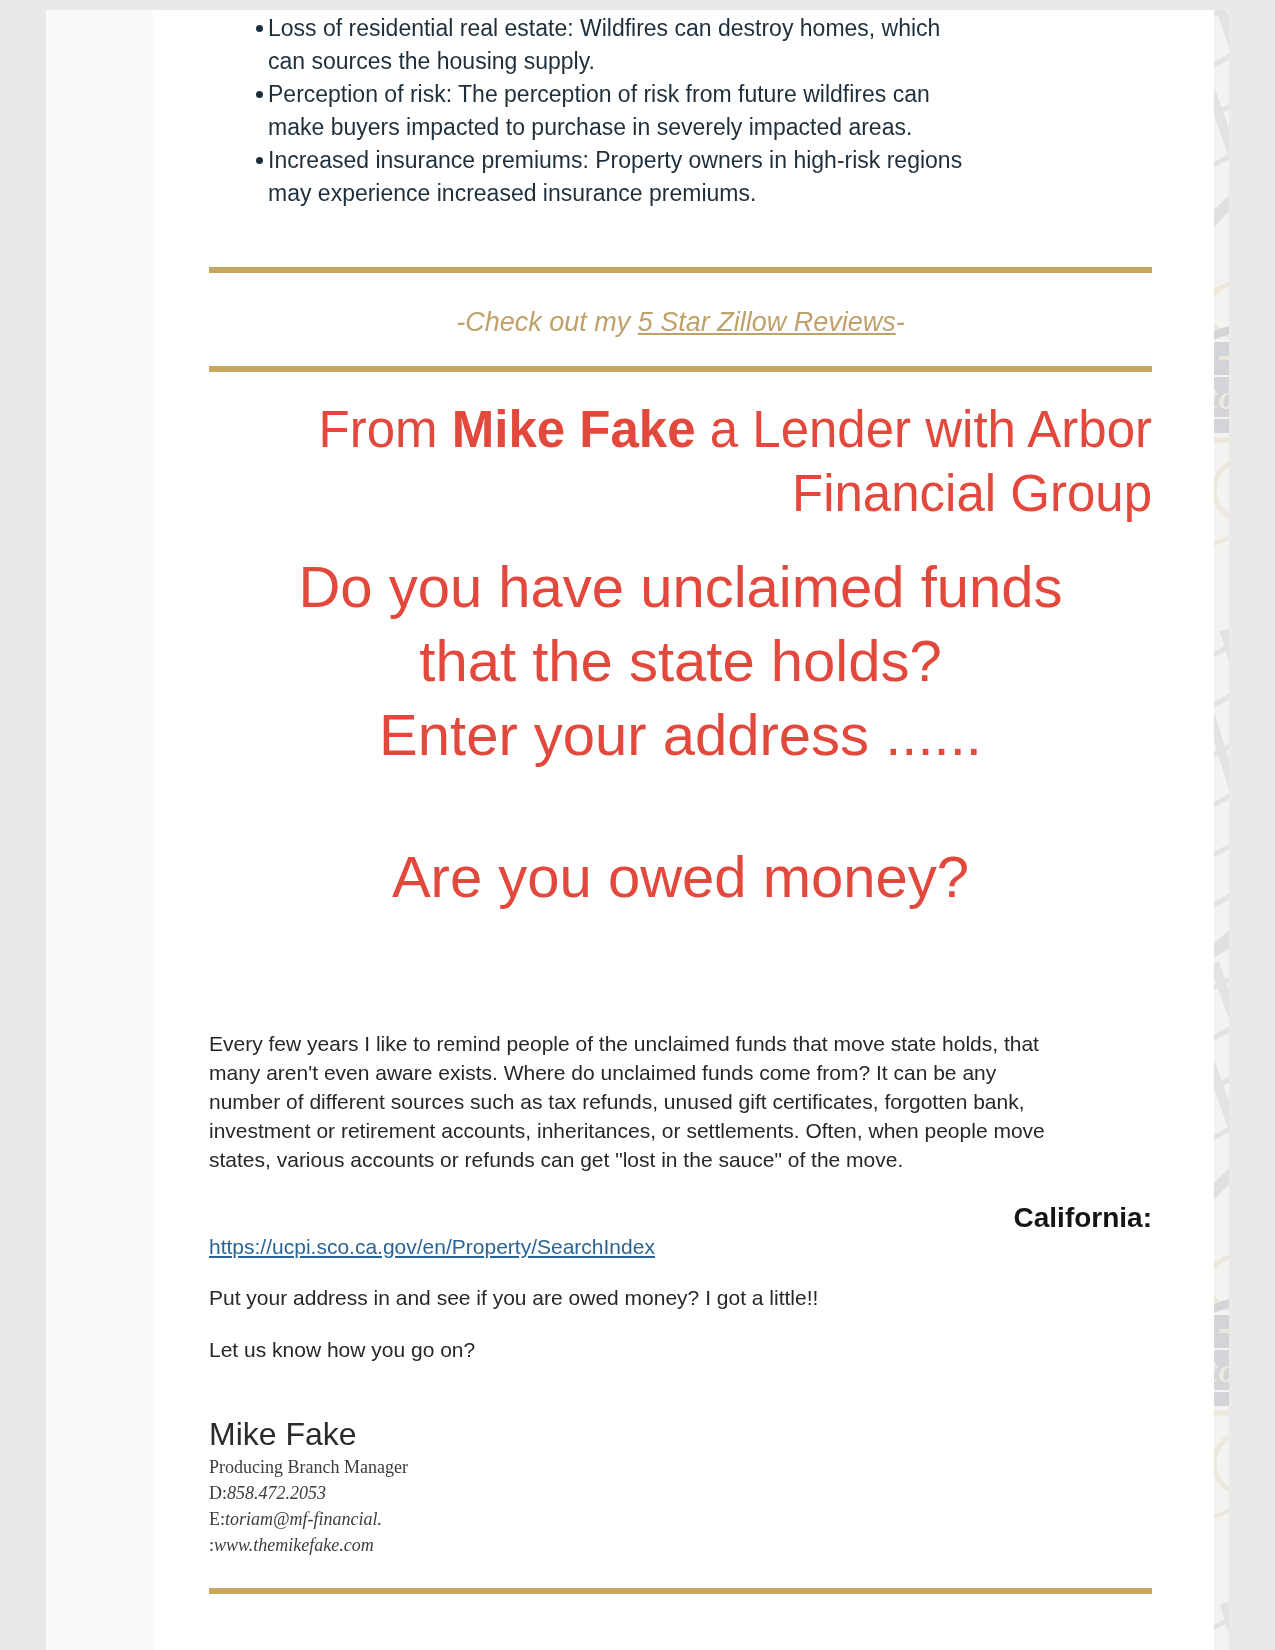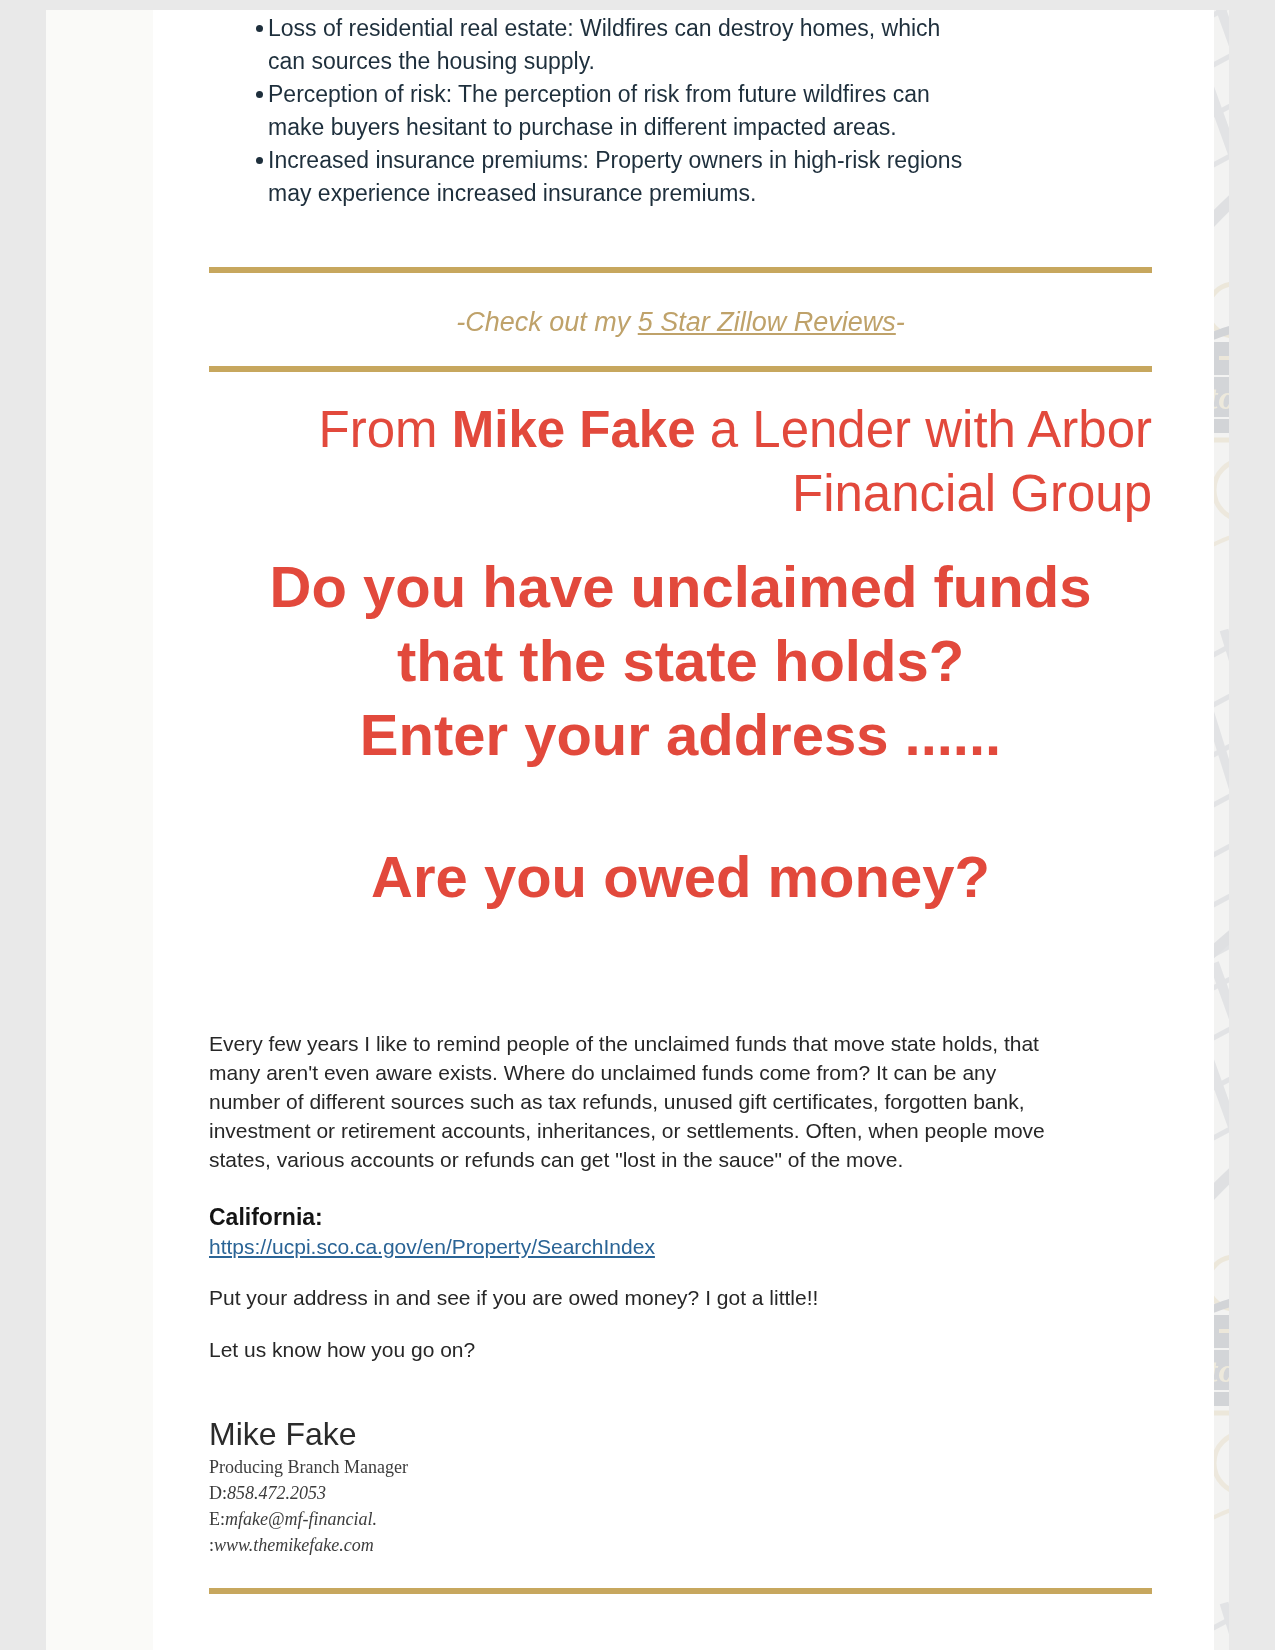--- a/index.html
+++ b/index.html
@@ -23,26 +23,26 @@
   .zillow{margin-top:33px;text-align:center;font-style:italic;font-size:27px;line-height:32px;
           color:#bfa26a;}
   .zillow a{color:#bfa26a;text-decoration:underline;}
 
   .lender{margin:26px 0 0;text-align:right;color:#e2493c;font-size:51px;line-height:64px;
           font-weight:normal;}
   .lh-line{display:block;}
   .lender strong{font-weight:bold;}
 
   .big{margin:24px 0 0;text-align:center;color:#e2493c;font-size:58px;line-height:74px;
-       font-weight:bold;}
+       font-weight:normal;}
   .big-line{display:block;}
   .q{margin-top:68px;}
 
   .par{margin-top:115px;font-size:21px;line-height:29px;color:#272727;}
-  .cal{margin:29px 0 0;font-size:23px;line-height:29px;color:#141414;}
+  .cal{margin:29px 0 0;font-size:28px;line-height:29px;color:#141414;text-align:right;}
   .cal strong{font-weight:bold;}
   .linkline{margin:0;font-size:21px;line-height:29px;}
   .state-link{color:#2a6496;text-decoration:underline;}
   .cta{margin:22px 0 0;font-size:21px;line-height:29px;color:#272727;}
   .follow{margin:23px 0 0;font-size:21px;line-height:29px;color:#272727;}
 
   .sig{margin-top:50px;}
   .sig-name{font-size:32px;line-height:40px;color:#2b2b2b;}
   .sig-line{font-size:18px;line-height:26px;color:#3c3c3c;font-family:Liberation Serif, serif;}
   .sig-line em{font-style:italic;}
@@ -59,21 +59,21 @@
 
   <div class="content">
 
     <ul class="bullets">
       <li>
         <span class="bl">Loss of residential real estate: Wildfires can destroy homes, which</span>
         <span class="bl">can sources the housing supply.</span>
       </li>
       <li>
         <span class="bl">Perception of risk: The perception of risk from future wildfires can</span>
-        <span class="bl">make buyers hesitant to purchase in different impacted areas.</span>
+        <span class="bl">make buyers impacted to purchase in severely impacted areas.</span>
       </li>
       <li>
         <span class="bl">Increased insurance premiums: Property owners in high-risk regions</span>
         <span class="bl">may experience increased insurance premiums.</span>
       </li>
     </ul>
 
     <div class="divider d1"></div>
 
     <div class="zillow">
@@ -106,21 +106,21 @@
     <p class="cal"><strong>California:</strong></p>
     <p class="linkline"><a href="#" class="state-link">https://ucpi.sco.ca.gov/en/Property/SearchIndex</a></p>
 
     <p class="cta">Put your address in and see if you are owed money? I got a little!!</p>
     <p class="follow">Let us know how you go on?</p>
 
     <div class="sig">
       <div class="sig-name">Mike Fake</div>
       <div class="sig-line">Producing Branch Manager</div>
       <div class="sig-line"><span>D:</span><em>858.472.2053</em></div>
-      <div class="sig-line"><span>E:</span><em>mfake@mf-financial.</em></div>
+      <div class="sig-line"><span>E:</span><em>toriam@mf-financial.</em></div>
       <div class="sig-line"><span>:</span><em>www.themikefake.com</em></div>
     </div>
 
     <div class="divider d3"></div>
   </div>
 
   <div class="strip">
     <svg width="107" height="1650" viewBox="0 0 107 1650" xmlns="http://www.w3.org/2000/svg">
       <rect x="0" y="0" width="107" height="1650" fill="#f3f3f2"></rect>
       <g opacity="0.16">

